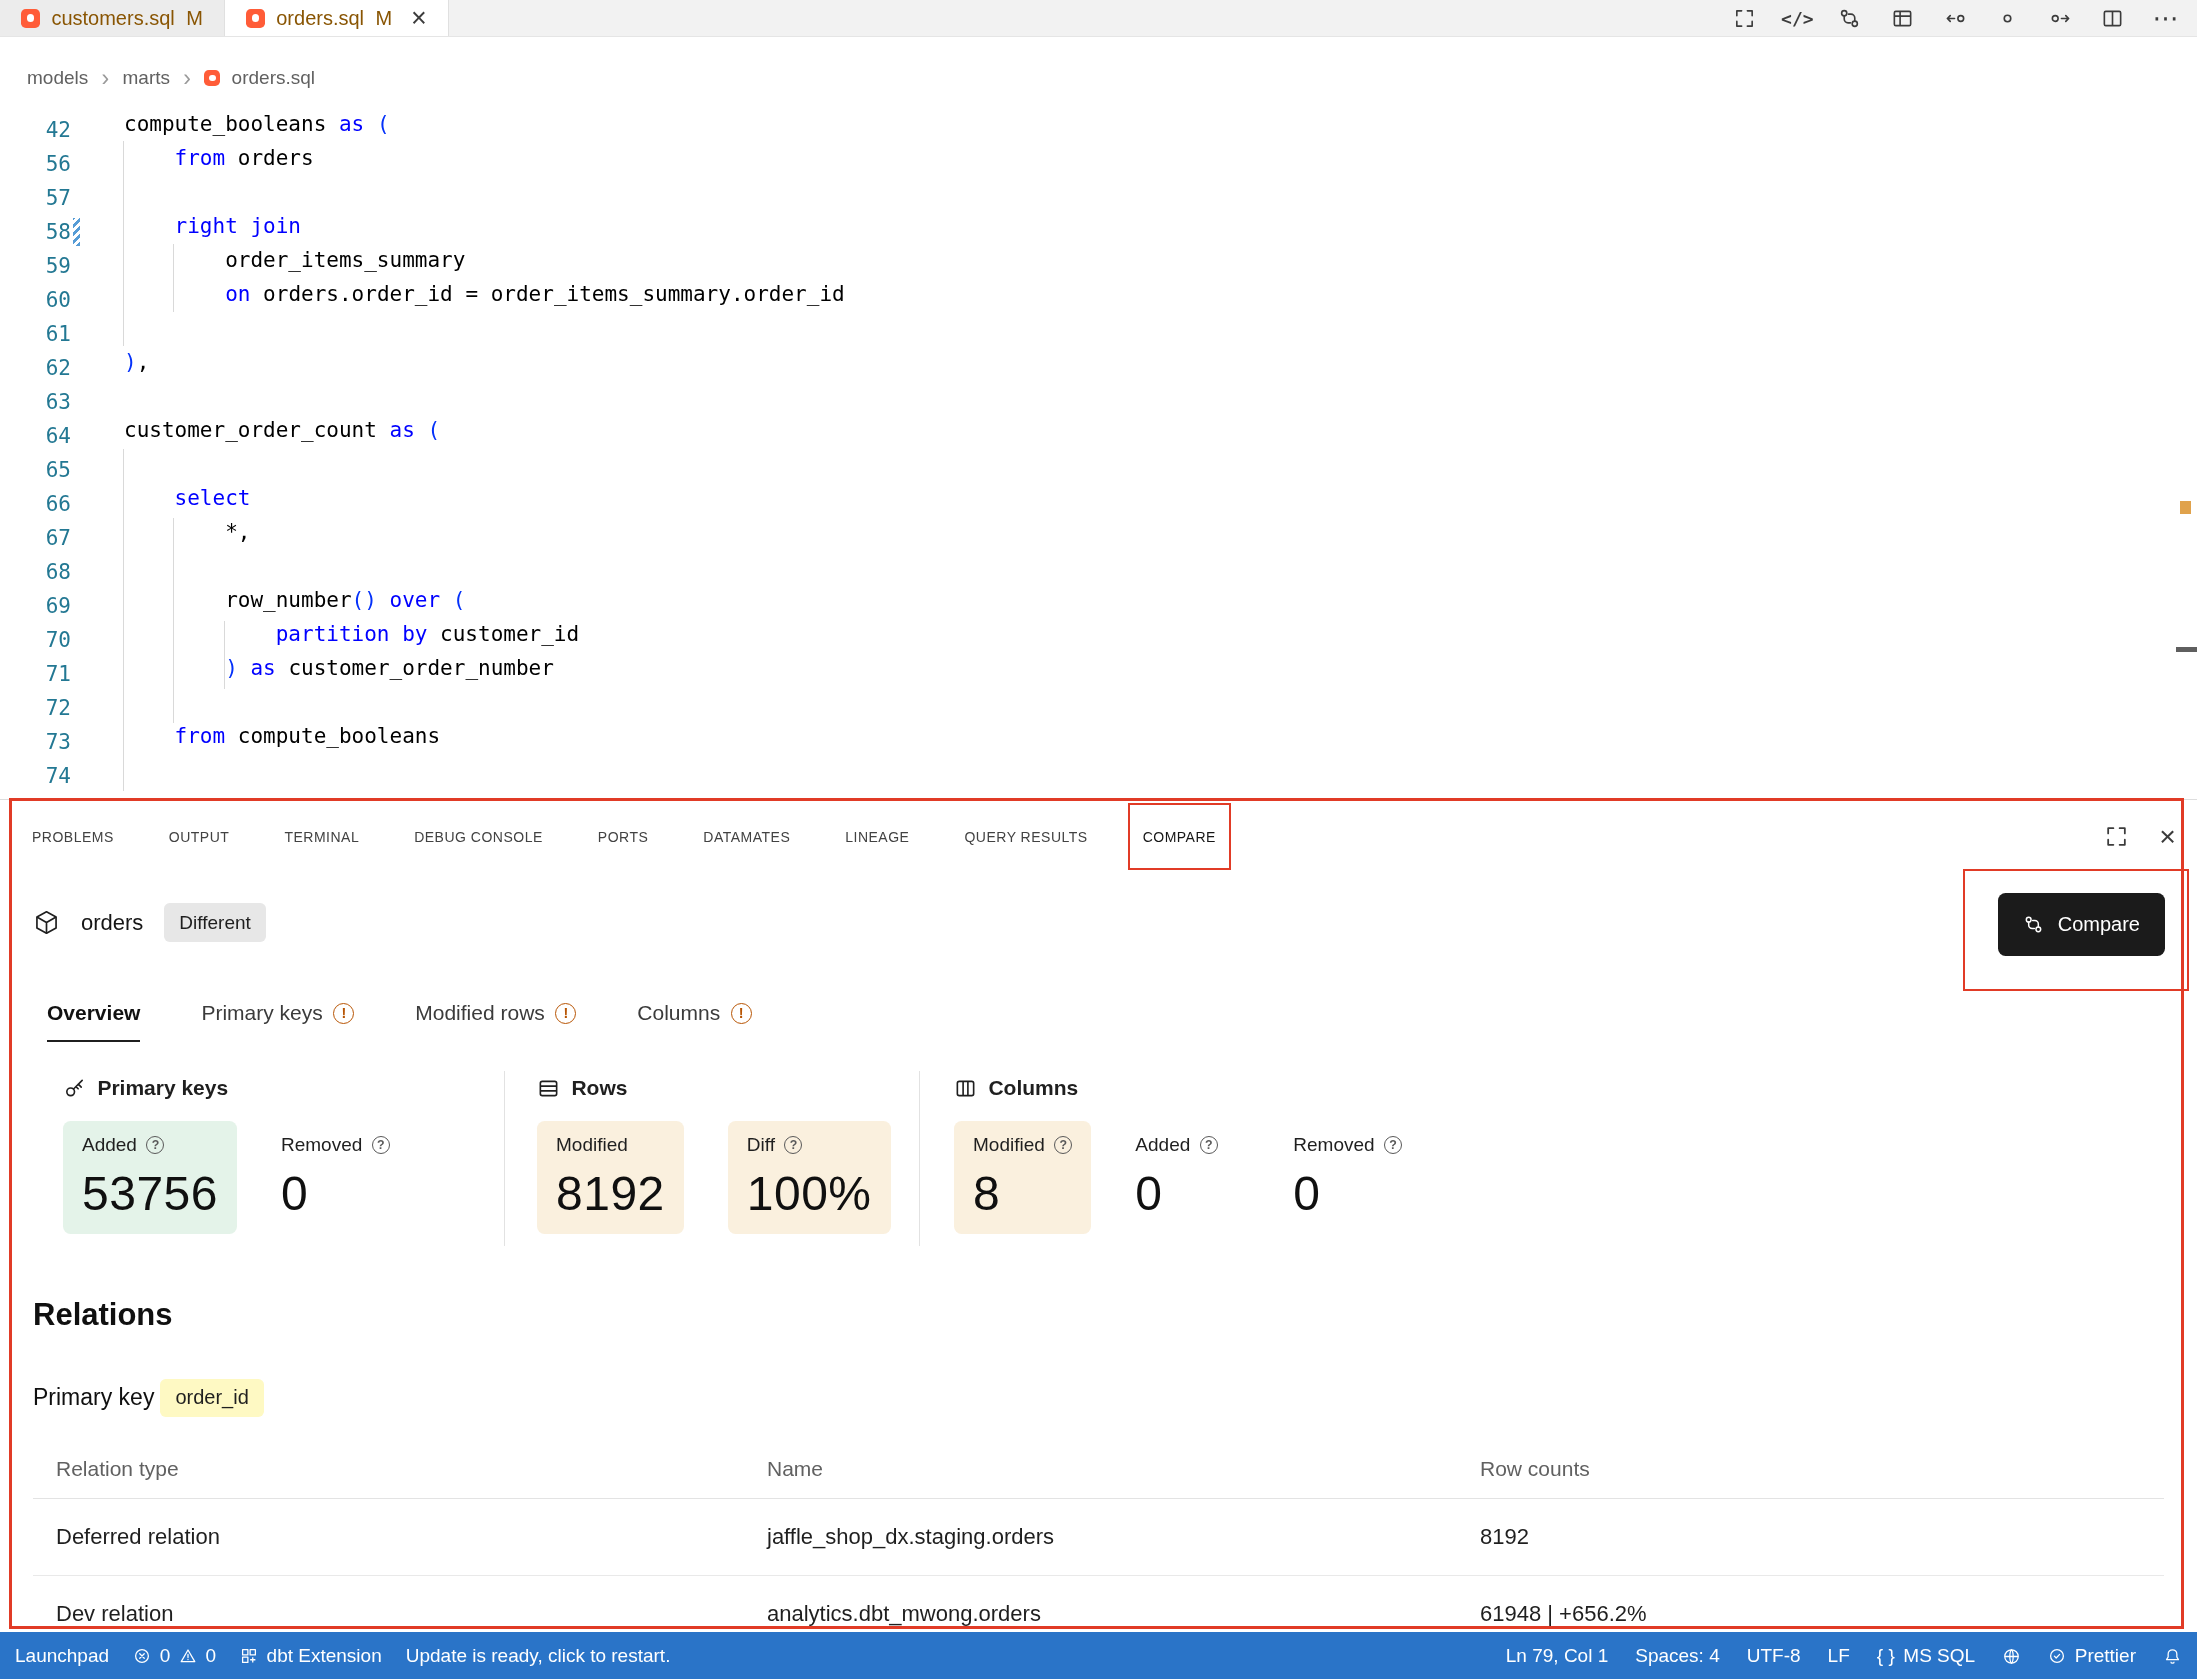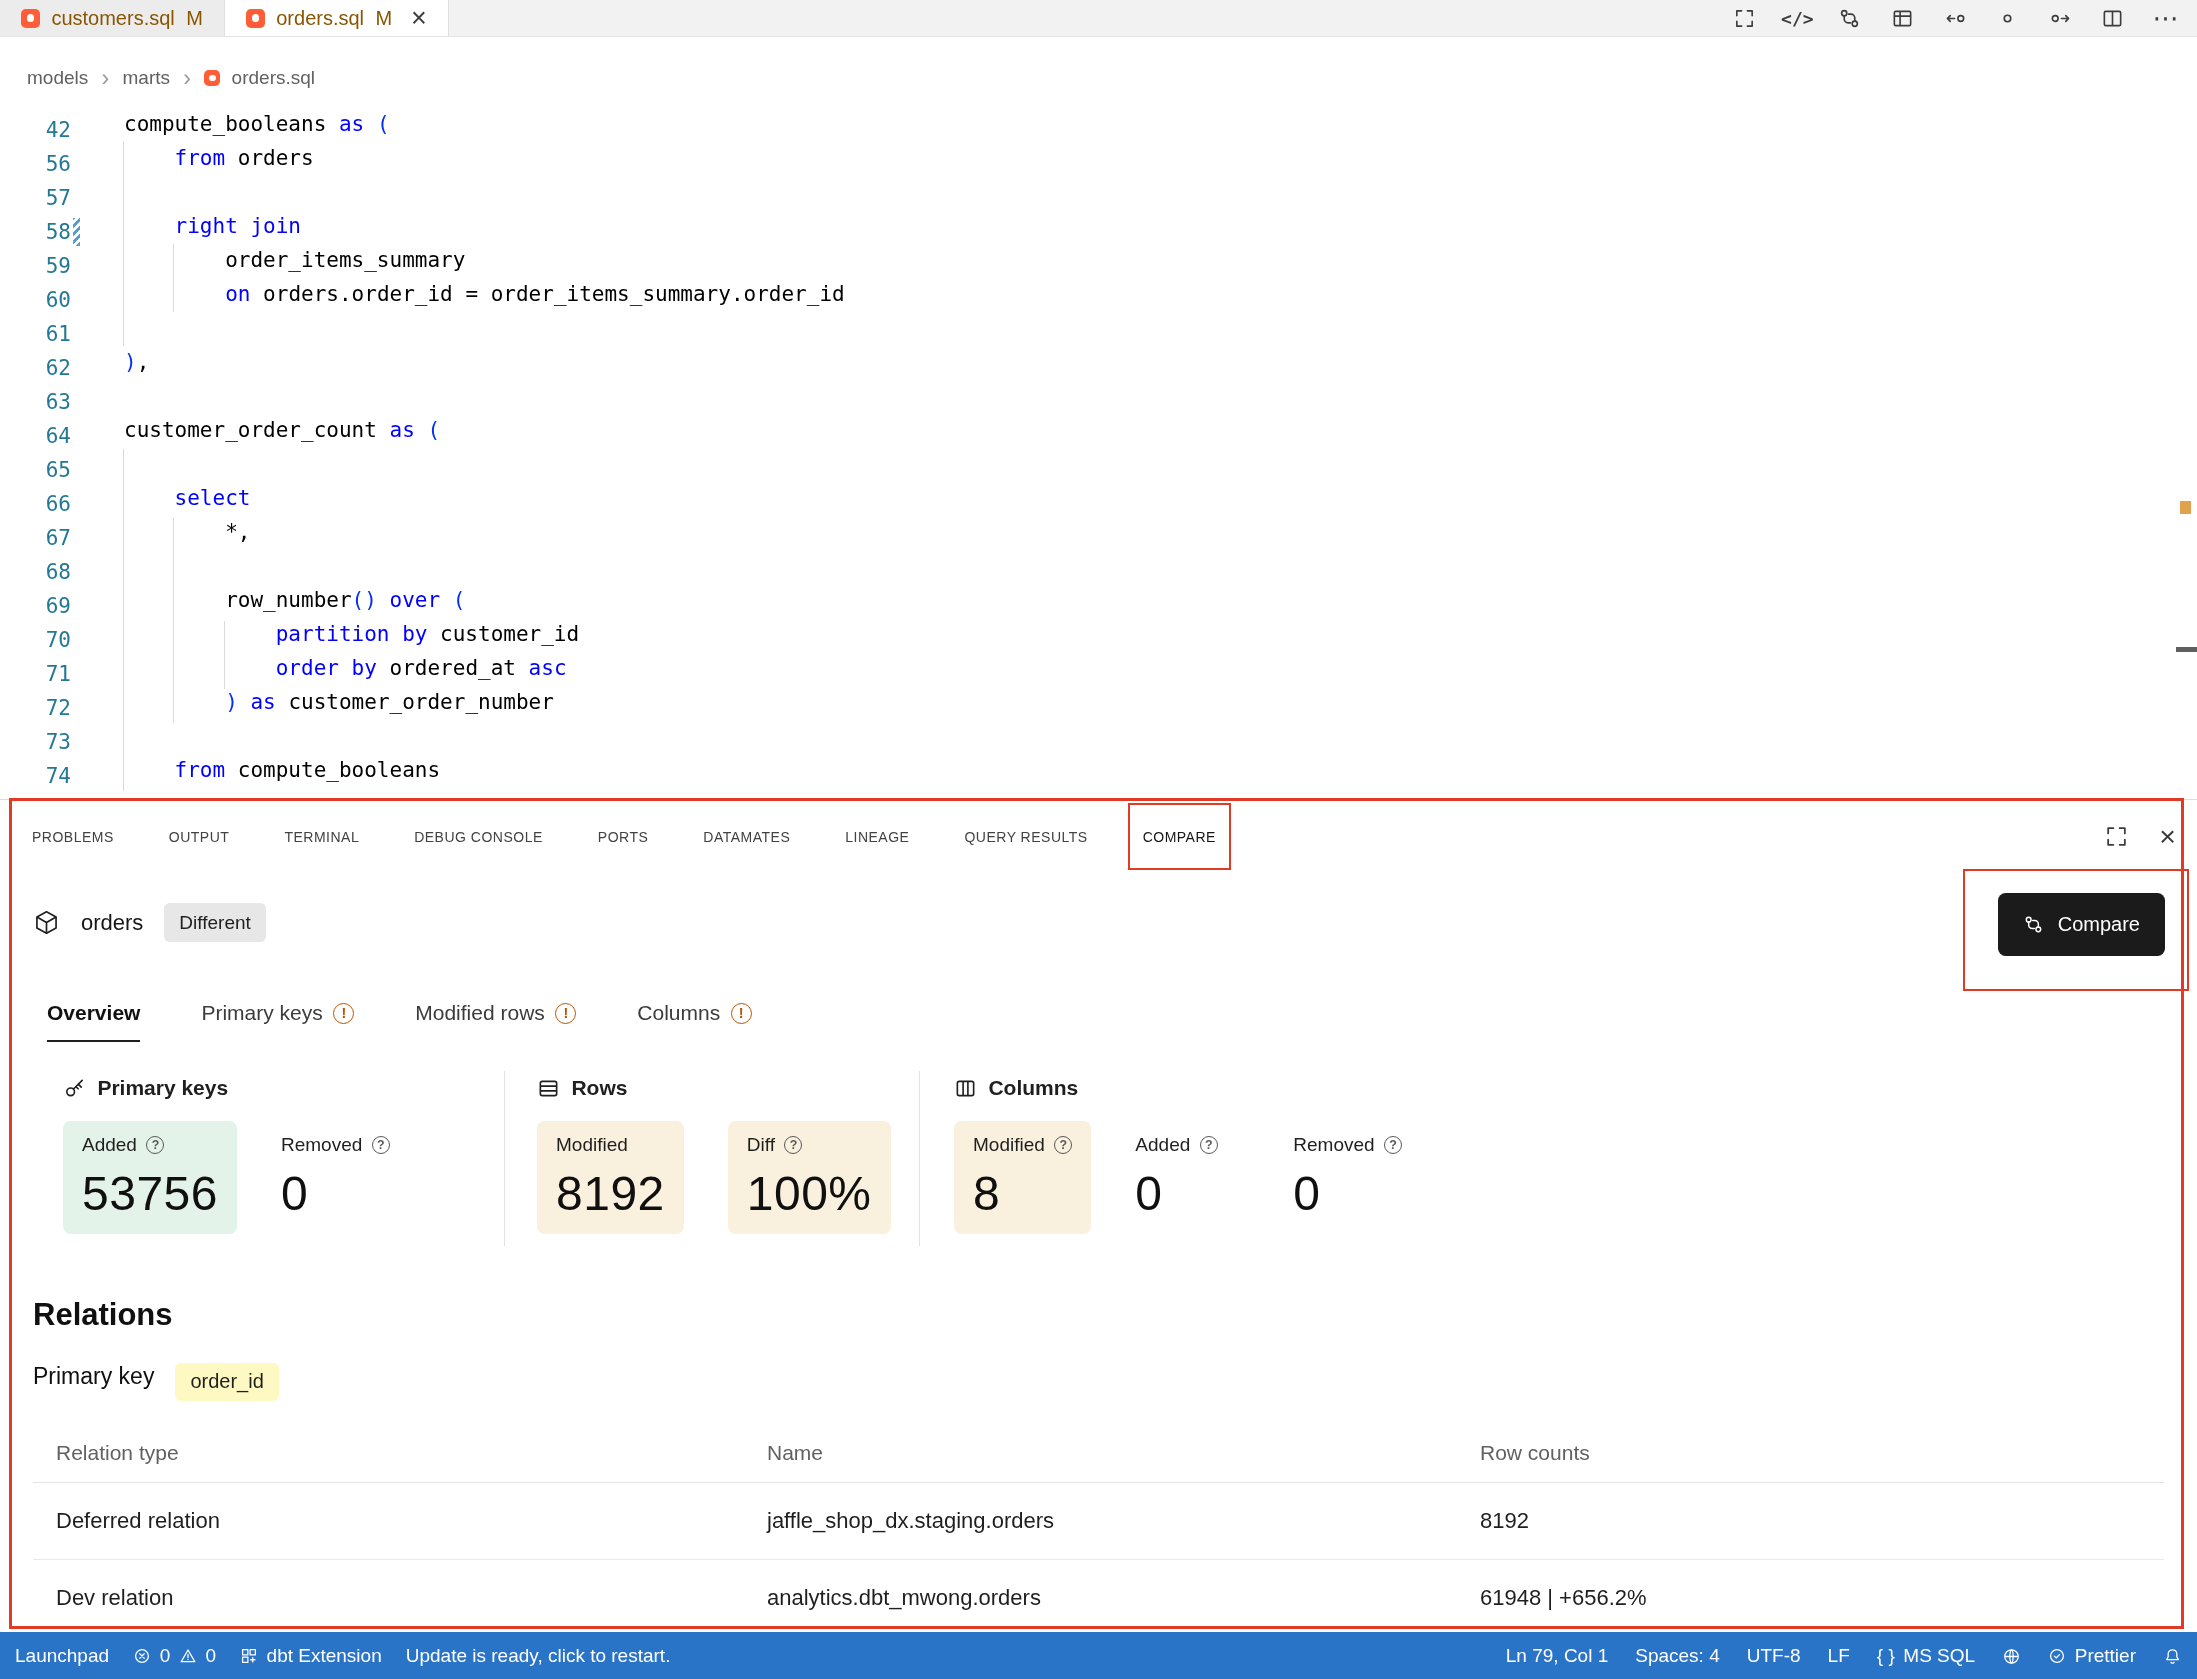--- a/index.html
+++ b/index.html
@@ -71,21 +71,21 @@
 .sitem{border-radius:7.6px;padding:13.3px 19px;min-width:114px}
 .sitem.green{background:#e4f3e9}
 .sitem.orange{background:#faf0de}
 .sitem.plain{padding-left:0;padding-right:0;background:transparent}
 .sl{display:flex;align-items:center;gap:9.5px;font-size:19px;color:#1f1f1f}
 .helpicon{width:18px;height:18px;border:1.9px solid #595959;border-radius:50%;font-size:12.4px;font-weight:700;color:#595959;display:flex;align-items:center;justify-content:center;flex:0 0 auto}
 .sv{font-size:48px;color:#101010;margin-top:9.5px;letter-spacing:0.5px}
 
 .relations{padding:0 33px}
 .rel-h{font-size:31px;font-weight:700;margin-top:51px;color:#101010}
-.pk-row{display:flex;gap:21px;margin-top:30px;font-size:23px;color:#101010}
+.pk-row{display:flex;align-items:center;gap:6px;margin-top:46px;font-size:23px;color:#101010}
 .pk-badge{background:#fef9c3;border-radius:5.7px;padding:7.6px 15px;font-size:20px;color:#1f1f1f}
 .rtable{width:100%;border-collapse:collapse;margin-top:27px;table-layout:fixed}
 .rtable col.c1{width:734px}.rtable col.c2{width:713px}
 .rtable th{text-align:left;font-size:21px;color:#616161;font-weight:400;padding:13.3px 0 17px 0;border-bottom:1px solid #e3e3e3}
 .rtable td{font-size:22px;color:#1f1f1f;padding:25px 0;border-bottom:1px solid #e9e9e9}
 .rtable th:first-child,.rtable td:first-child{padding-left:23px}
 
 
 .statusbar{position:absolute;top:1632px;left:0;right:0;height:48px;background:#2a74c8;color:#fff;display:flex;align-items:center;padding:0 15px;font-size:19px}
 .sb-left{display:flex;align-items:center;gap:24px}
@@ -205,21 +205,20 @@
       <div class="cl"></div>
       <div class="cl"><span class="tk-b">)</span><span class="tk-p">,</span></div>
       <div class="cl"></div>
       <div class="cl"><span class="tk-p">customer_order_count </span><span class="tk-k">as</span><span class="tk-b"> (</span></div>
       <div class="cl"></div>
       <div class="cl"><span class="tk-p">    </span><span class="tk-k">select</span></div>
       <div class="cl"><span class="tk-p">        *,</span></div>
       <div class="cl"></div>
       <div class="cl"><span class="tk-p">        row_number</span><span class="tk-b">()</span><span class="tk-p"> </span><span class="tk-k">over</span><span class="tk-b"> (</span></div>
       <div class="cl"><span class="tk-p">            </span><span class="tk-k">partition by</span><span class="tk-p"> customer_id</span></div>
-      <div class="cl"><span class="tk-p">            </span><span class="tk-k">order by</span><span class="tk-p"> ordered_at </span><span class="tk-k">asc</span></div>
       <div class="cl"><span class="tk-b">        )</span><span class="tk-p"> </span><span class="tk-k">as</span><span class="tk-p"> customer_order_number</span></div>
       <div class="cl"></div>
       <div class="cl"><span class="tk-p">    </span><span class="tk-k">from</span><span class="tk-p"> compute_booleans</span></div>
       <div class="cl"></div>
     </div>
   <div class="ig" style="left:123px;top:34px;height:205px"></div>
   <div class="ig" style="left:123px;top:342px;height:342px"></div>
   <div class="ig" style="left:173px;top:137px;height:68px"></div>
   <div class="ig" style="left:173px;top:411px;height:205px"></div>
   <div class="ig" style="left:224px;top:514px;height:68px"></div>

